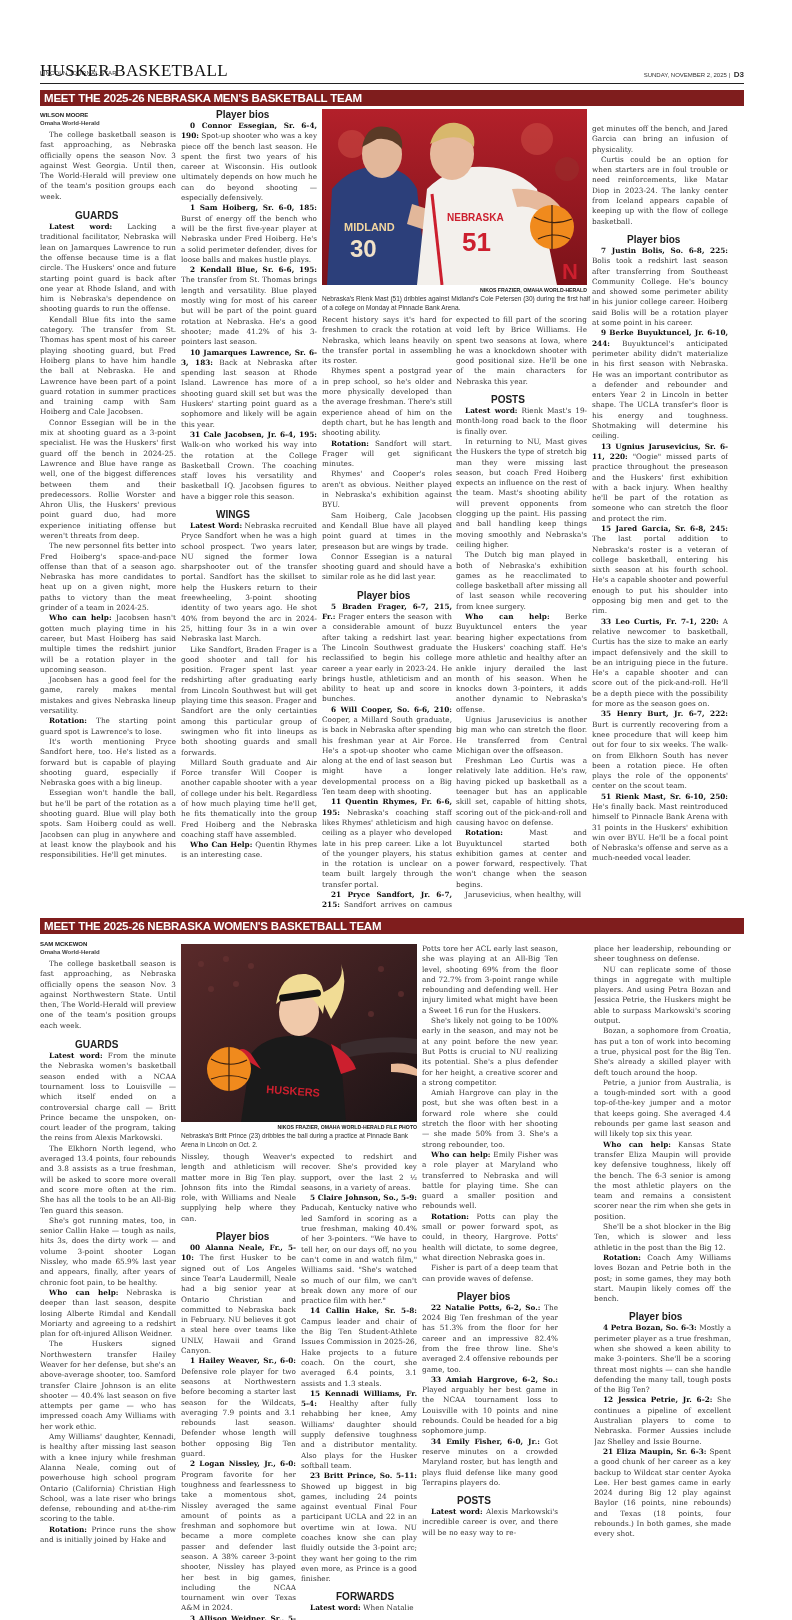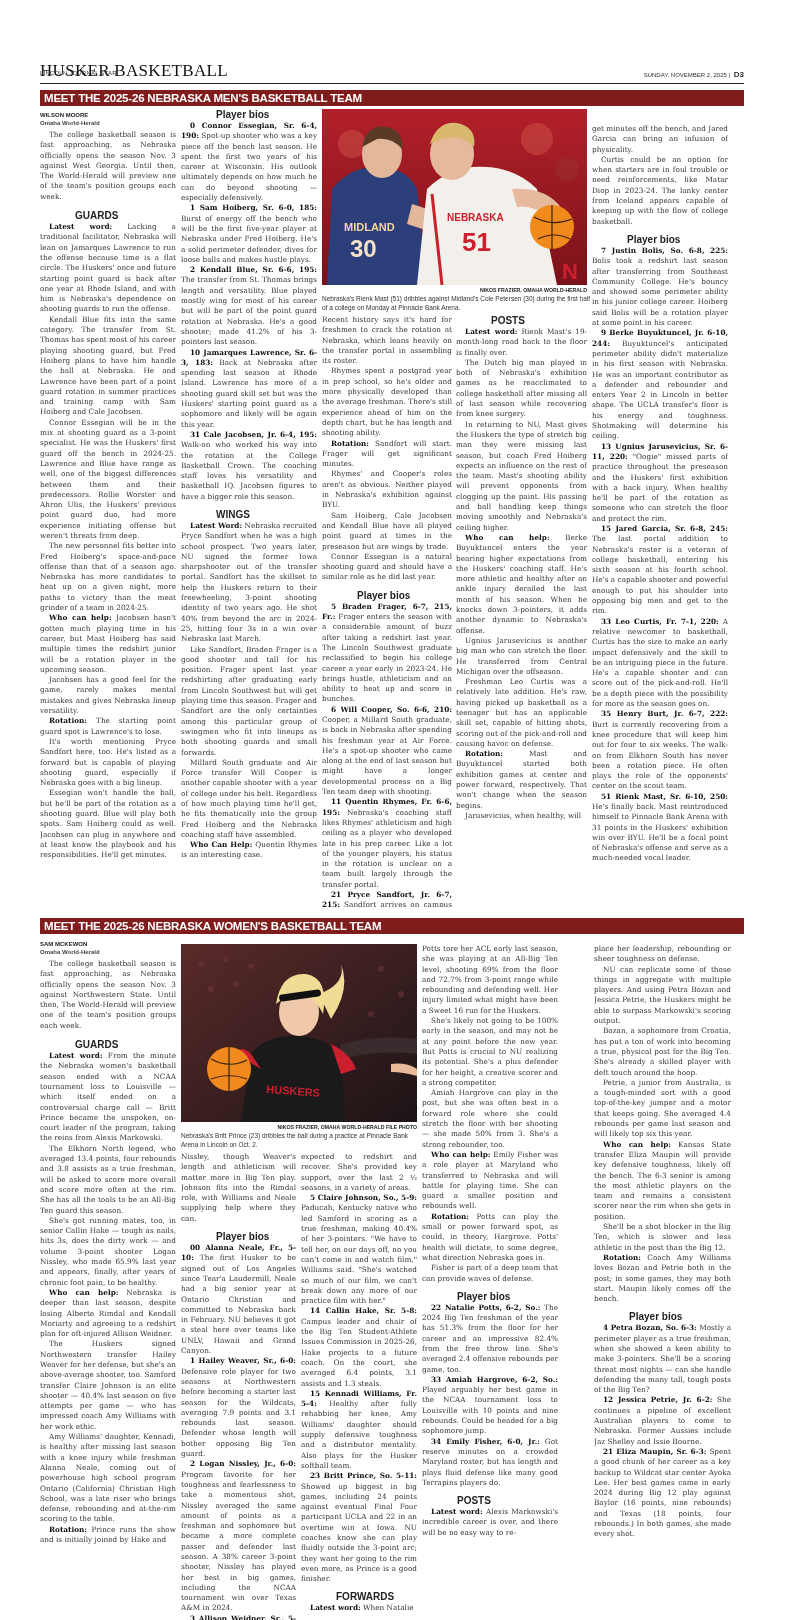--- a/index.html
+++ b/index.html
@@ -114,24 +114,25 @@
   <p>Sam Hoiberg, Cale Jacobsen and Kendall Blue have all played point guard at times in the preseason but are wings by trade.</p>
   <p>Connor Essegian is a natural shooting guard and should have a similar role as he did last year.</p>
   <div class="sect">Player bios</div>
   <p><span class="lead">5 Braden Frager, 6-7, 215, Fr.:</span> <span>Frager enters the season with a considerable amount of buzz after taking a redshirt last year. The Lincoln Southwest graduate reclassified to begin his college career a year early in 2023-24. He brings hustle, athleticism and an ability to heat up and score in bunches.</span></p>
   <p><span class="lead">6 Will Cooper, So. 6-6, 210:</span> <span>Cooper, a Millard South graduate, is back in Nebraska after spending his freshman year at Air Force. He's a spot-up shooter who came along at the end of last season but might have a longer developmental process on a Big Ten team deep with shooting.</span></p>
   <p><span class="lead">11 Quentin Rhymes, Fr. 6-6, 195:</span> <span>Nebraska's coaching staff likes Rhymes' athleticism and high ceiling as a player who developed late in his prep career. Like a lot of the younger players, his status in the rotation is unclear on a team built largely through the transfer portal.</span></p>
   <p><span class="lead">21 Pryce Sandfort, Jr. 6-7, 215:</span> <span>Sandfort arrives on campus expected to fill part of the scoring void left by Brice Williams. He spent two seasons at Iowa, where he was a knockdown shooter with good positional size. He'll be one of the main characters for Nebraska this year.</span></p>
 </div>
 
 <div class="col" style="left:456px; top:315px; width:131px; height:592px;">
+  <p class="noind">expected to fill part of the scoring void left by Brice Williams. He spent two seasons at Iowa, where he was a knockdown shooter with good positional size. He'll be one of the main characters for Nebraska this year.</p>
   <div class="sect">POSTS</div>
   <p><span class="lead">Latest word:</span> <span>Rienk Mast's 19-month-long road back to the floor is finally over.</span></p>
+  <p>In returning to NU, Mast gives the Huskers the type of stretch big man they were missing last season, but coach Fred Hoiberg expects an influence on the rest of the team. Mast's shooting ability will prevent opponents from clogging up the paint. His passing and ball handling keep things moving smoothly and Nebraska's ceiling higher.</p>
   <p>The Dutch big man played in both of Nebraska's exhibition games as he reacclimated to college basketball after missing all of last season while recovering from knee surgery.</p>
-  <p>In returning to NU, Mast gives the Huskers the type of stretch big man they were missing last season, but coach Fred Hoiberg expects an influence on the rest of the team. Mast's shooting ability will prevent opponents from clogging up the paint. His passing and ball handling keep things moving smoothly and Nebraska's ceiling higher.</p>
   <p><span class="lead">Who can help:</span> <span>Berke Buyuktuncel enters the year bearing higher expectations from the Huskers' coaching staff. He's more athletic and healthy after an ankle injury derailed the last month of his season. When he knocks down 3-pointers, it adds another dynamic to Nebraska's offense.</span></p>
   <p>Ugnius Jarusevicius is another big man who can stretch the floor. He transferred from Central Michigan over the offseason.</p>
   <p>Freshman Leo Curtis was a relatively late addition. He's raw, having picked up basketball as a teenager but has an applicable skill set, capable of hitting shots, scoring out of the pick-and-roll and causing havoc on defense.</p>
   <p><span class="lead">Rotation:</span> <span>Mast and Buyuktuncel started both exhibition games at center and power forward, respectively. That won't change when the season begins.</span></p>
   <p>Jarusevicius, when healthy, will</p>
 </div>
 
 <div class="col" style="left:592px; top:124px; width:136px; height:798px;">
   <p class="noind">get minutes off the bench, and Jared Garcia can bring an infusion of physicality.</p>
   <p>Curtis could be an option for when starters are in foul trouble or need reinforcements, like Matar Diop in 2023-24. The lanky center from Iceland appears capable of keeping up with the flow of college basketball.</p>

